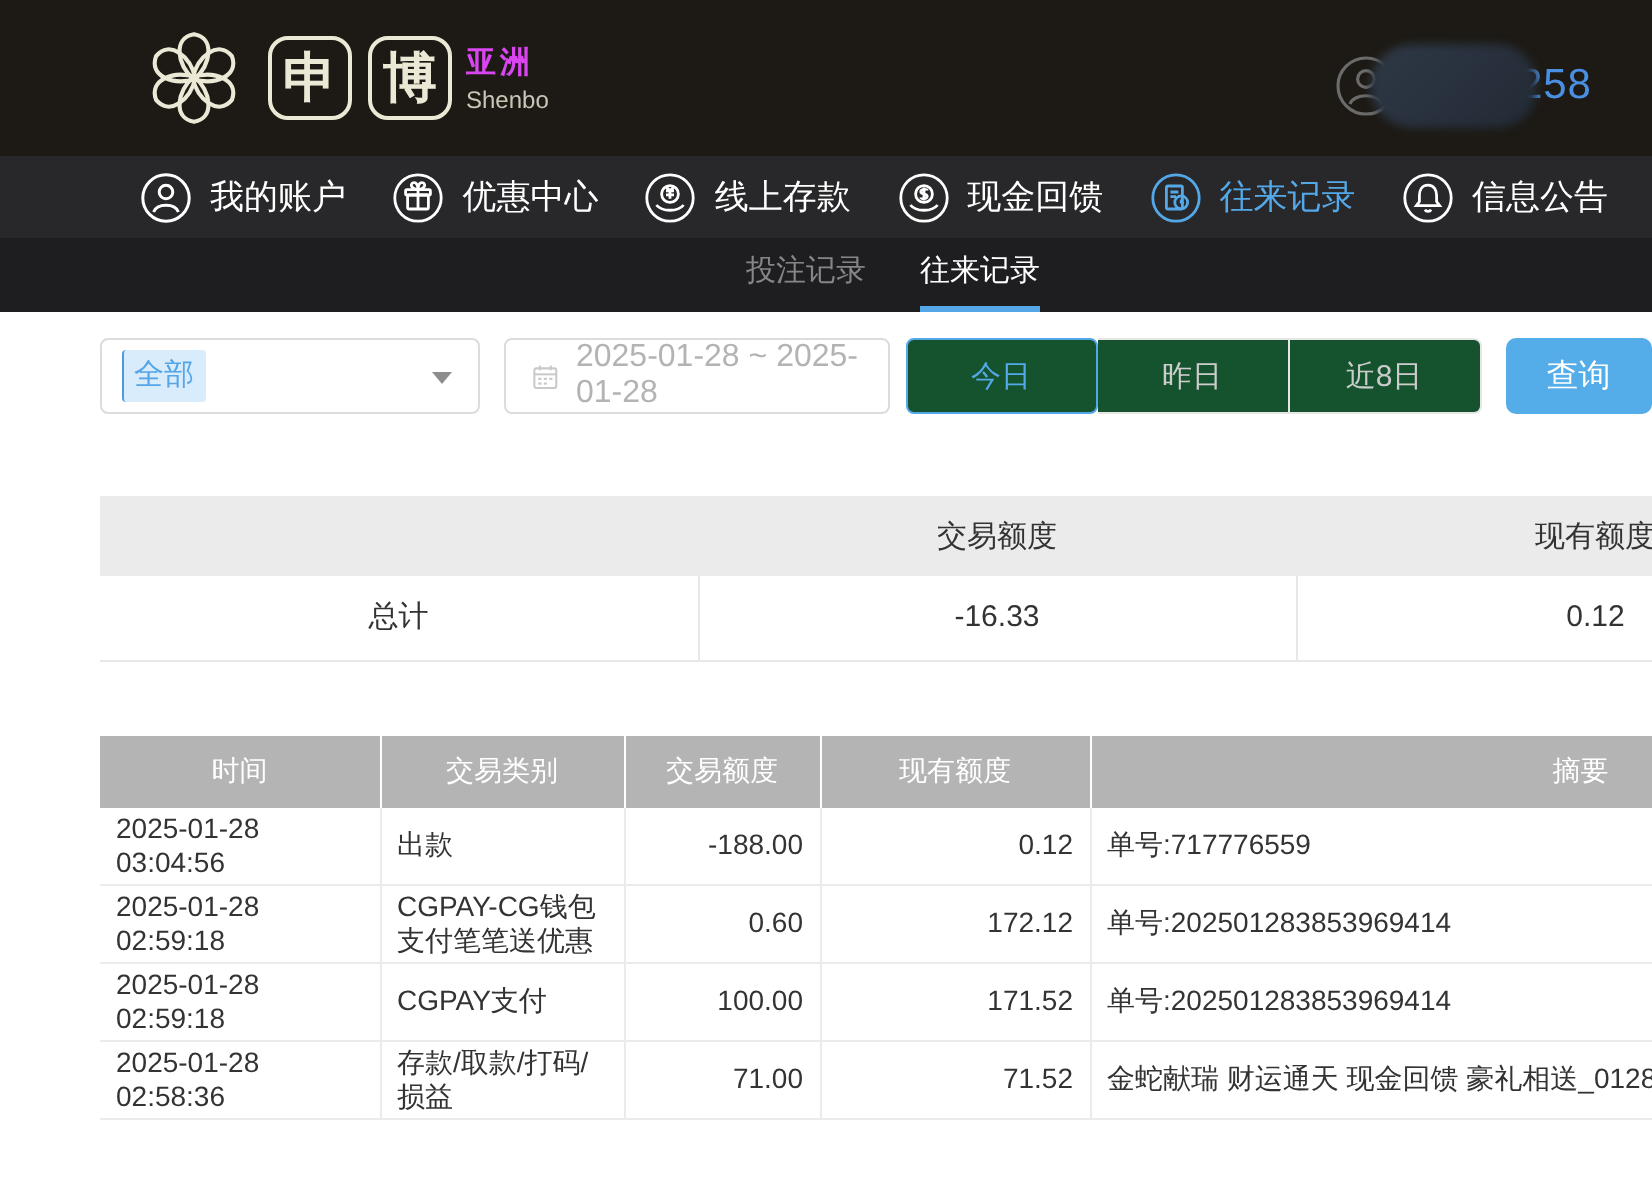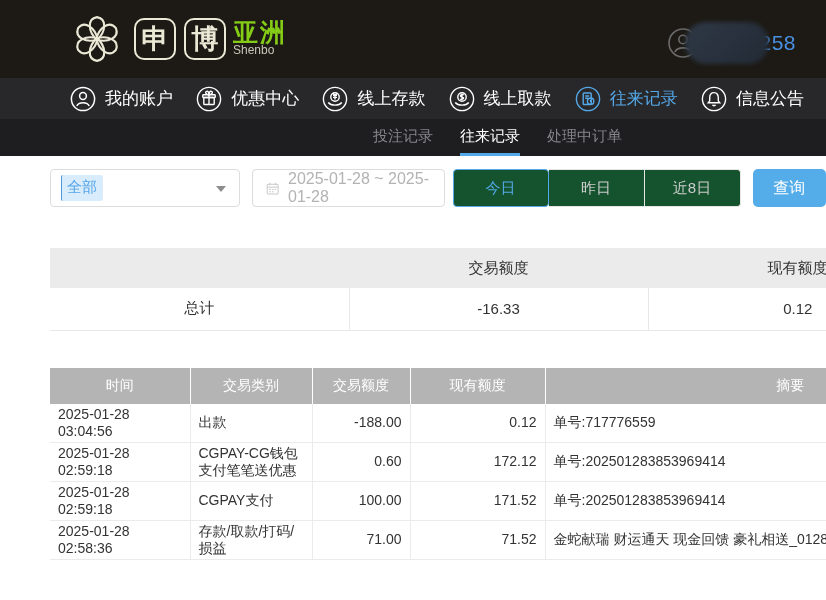--- a/index.html
+++ b/index.html
@@ -9,21 +9,21 @@
 
   
   .logo-bar { height:78px; background:#1d1a15; display:flex; align-items:center;
               padding-left:68px; position:relative; }
   .brand { display:flex; align-items:center; }
   .flower { width:58px; height:56px; }
   .logo-box { width:42px; height:42px; border:2px solid #ece8d6; border-radius:10px;
               color:#ece8d6; font-size:27px; font-weight:bold; display:flex;
               align-items:center; justify-content:center; margin-left:8px; }
   .brand-text { margin-left:7px; display:flex; flex-direction:column; }
-  .region { color:#84cc16; font-size:25px; font-weight:bold; letter-spacing:2px; line-height:22px; }
+  .region { color:#d946ef; font-size:15px; font-weight:bold; letter-spacing:2px; line-height:22px; }
   .region-en { color:#c9c6b8; font-size:12px; line-height:14px; }
 
   .user-area { position:absolute; right:30px; top:22px; display:flex; align-items:center; }
   .user-avatar { width:32px; height:32px; color:#6b6b6b; }
   .blur-pill { width:84px; height:42px; border-radius:21px; margin-left:-14px;
                background:linear-gradient(135deg,#2e3845,#222a35); filter:blur(2px); }
   .user-suffix { color:#4a90e2; font-size:21px; margin-left:-10px; letter-spacing:0.5px; }
 
   
   .main-nav { height:41px; background:#28282a; display:flex; align-items:center;
@@ -156,21 +156,21 @@
   </div>
   <div class="nav-item">
     <svg class="nav-icon" viewBox="0 0 26 26">
       <g fill="none" stroke="currentColor" stroke-width="1.4">
         <circle cx="13" cy="13" r="11.6"></circle>
         <circle cx="13" cy="11" r="4.2"></circle>
         <path d="M14.6 9.2 C14.6 8.4 11.4 8.4 11.4 9.9 C11.4 11.4 14.6 10.6 14.6 12.1 C14.6 13.6 11.4 13.6 11.4 12.8 M13 7.8 L13 14.2"></path>
         <path d="M6.2 16.5 C9 20 17 20 19.8 16.5"></path>
       </g>
     </svg>
-    <span>线上取款</span>
+    <span>现金回馈</span>
   </div>
   <div class="nav-item active">
     <svg class="nav-icon" viewBox="0 0 26 26">
       <g fill="none" stroke="currentColor" stroke-width="1.4">
         <circle cx="13" cy="13" r="11.6"></circle>
         <rect x="8.2" y="7" width="8" height="11.5" rx="0.8"></rect>
         <path d="M10.2 10 L14.2 10 M10.2 12.3 L13 12.3"></path>
         <circle cx="15.6" cy="15.2" r="3.2"></circle>
         <path d="M15.6 13.8 L15.6 15.2 L16.8 15.8"></path>
       </g>
@@ -185,21 +185,20 @@
         <path d="M11.5 18.8 C12 20 14 20 14.5 18.8"></path>
       </g>
     </svg>
     <span>信息公告</span>
   </div>
 </nav>
 
 <div class="sub-nav">
   <div class="tab">投注记录</div>
   <div class="tab active">往来记录</div>
-  <div class="tab">处理中订单</div>
 </div>
 
 <main>
   <div class="filter-row">
     <div class="select">
       <span class="sel-token">全部</span>
       <span class="caret"></span>
     </div>
     <div class="date-input">
       <svg class="cal-icon" viewBox="0 0 17 17">

